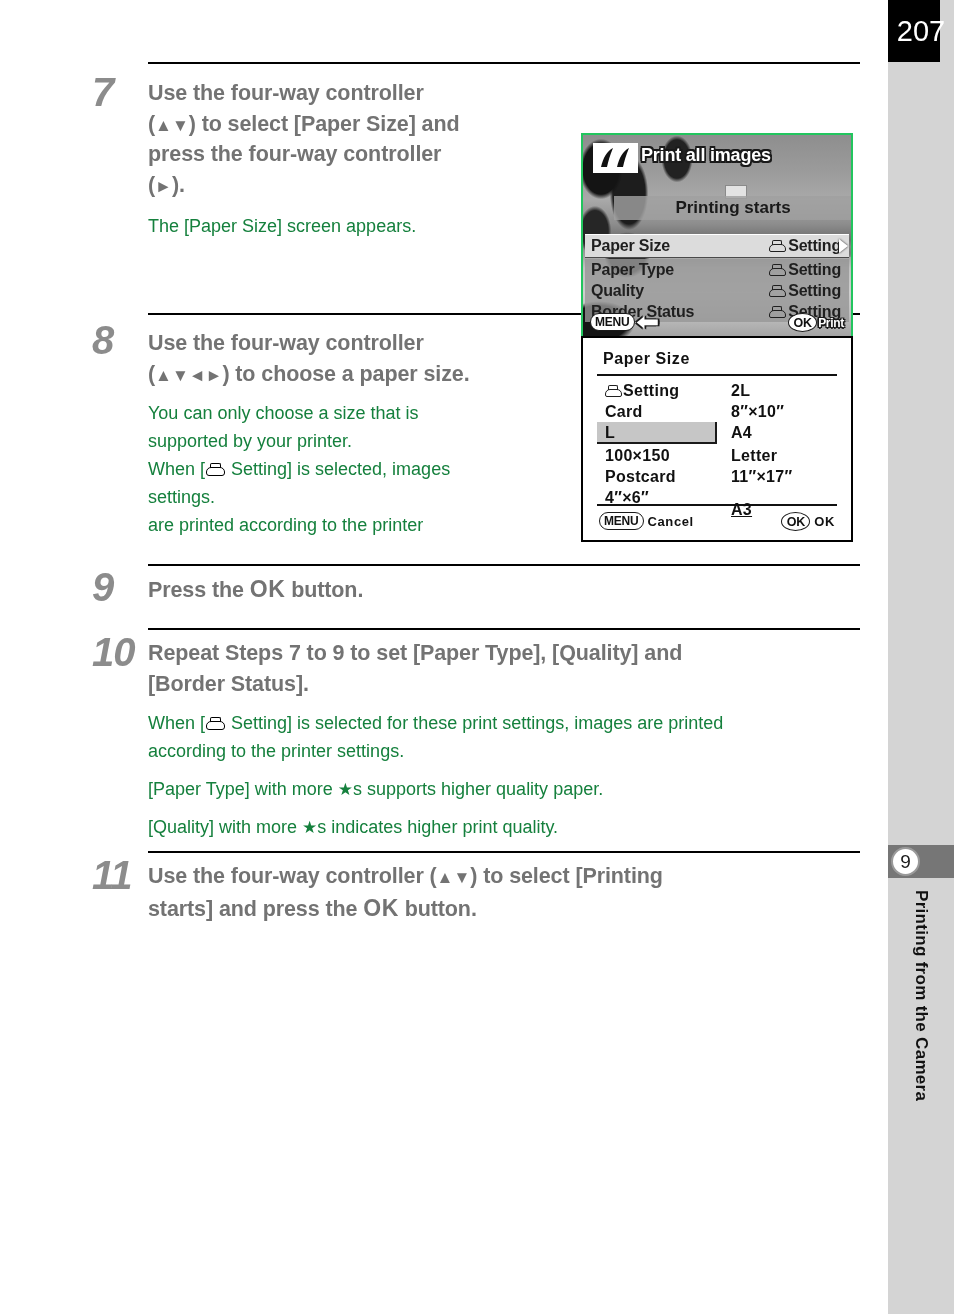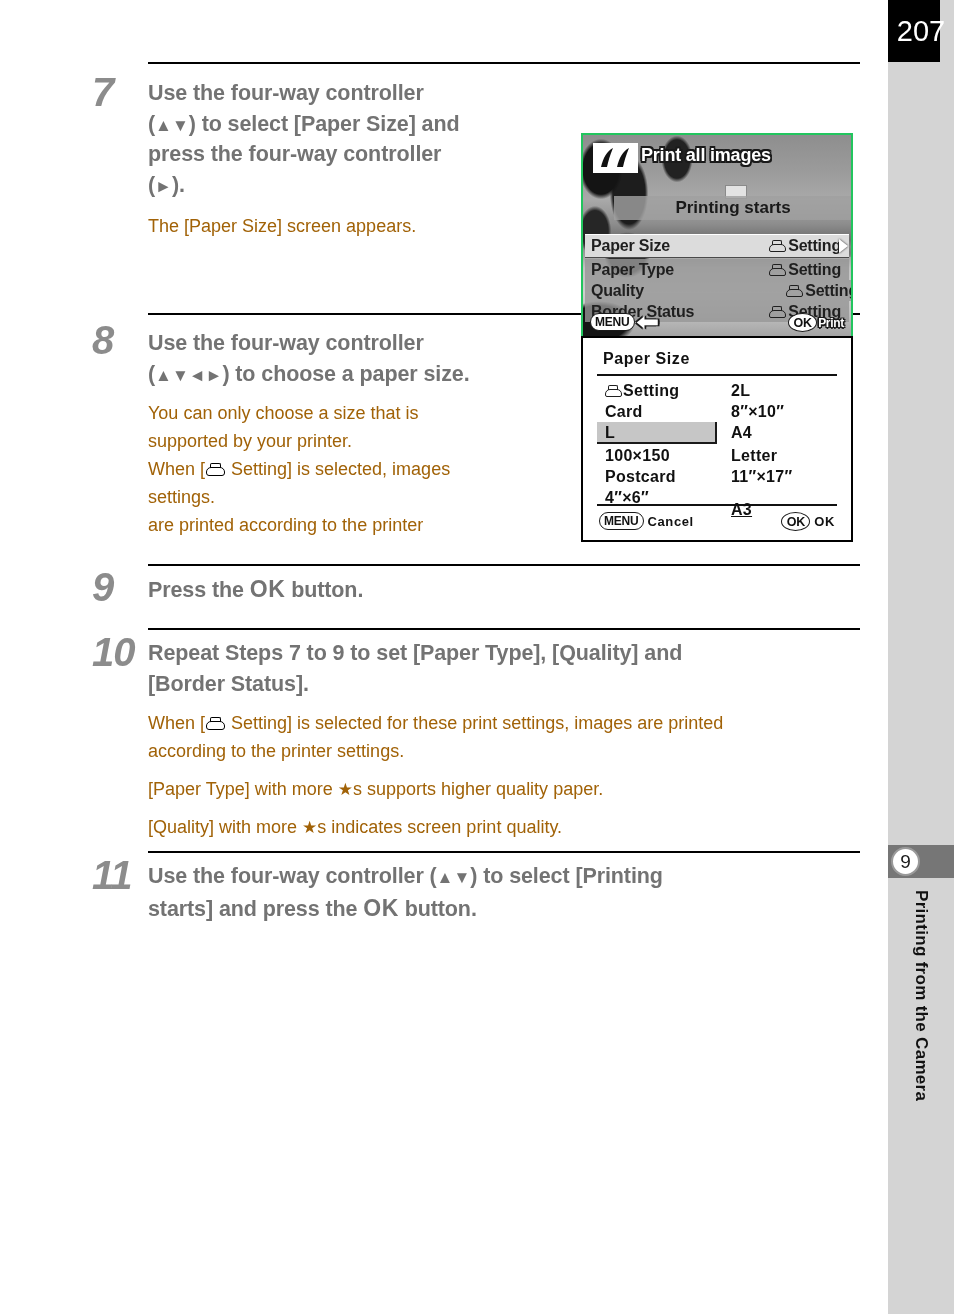--- a/index.html
+++ b/index.html
@@ -118,21 +118,21 @@
     font-size: 21.5px;
     font-weight: bold;
     color: #737373;
     line-height: 1.42;
     letter-spacing: -0.1px;
   }
   .step-body {
     position: absolute;
     font-size: 18px;
     font-weight: 400;
-    color: #a16207;
+    color: #15803d;
     line-height: 1.55;
   }
   .arrow-glyph { font-size: 17px; letter-spacing: 0px; }
   .ok-glyph { font-size: 23px; font-weight: bold; letter-spacing: 0.5px;}
   .menu-glyph { font-size: 20px; font-weight: bold; letter-spacing: 0.3px;}
   .star-glyph { font-size: 17px; }
 
   
   .printer-inline {
     display: inline-block;
@@ -557,21 +557,21 @@
   </div>
   <div class="step-body" style="left:148px; top:710px; width:730px;">
     <div>
       <span>When [</span><span class="printer-inline"><span class="top"></span><span class="body"></span></span><span> Setting] is selected for these print settings, images are printed</span>
     </div>
     <div>according to the printer settings.</div>
     <div style="margin-top:10px;">
       <span>[Paper Type] with more </span><span class="star-glyph">★</span><span>s supports higher quality paper.</span>
     </div>
     <div style="margin-top:10px;">
-      <span>[Quality] with more </span><span class="star-glyph">★</span><span>s indicates screen print quality.</span>
+      <span>[Quality] with more </span><span class="star-glyph">★</span><span>s indicates higher print quality.</span>
     </div>
   </div>
 
   <div class="step-rule" style="left:148px; top:851px; width:712px;"></div>
   <div class="step-num" style="left:92px; top:855px;">11</div>
   <div class="step-head" style="left:148px; top:861px; width:730px;">
     <div>
       <span>Use the four-way controller (</span><span class="arrow-glyph">▲▼</span><span>) to select [Printing</span>
     </div>
     <div>
@@ -613,21 +613,21 @@
       <span class="lcd1-row-label">Paper Type</span>
       <span class="lcd1-row-value">
         <span class="printer-lcd">
             <span class="top"></span>
             <span class="body"></span>
           </span>
         <span>Setting</span>
       </span>
     </div>
 
-    <div class="lcd1-row" style="top:145px;padding-left:17px;">
+    <div class="lcd1-row" style="top:145px;">
       <span class="lcd1-row-label">Quality</span>
       <span class="lcd1-row-value">
         <span class="printer-lcd">
             <span class="top"></span>
             <span class="body"></span>
           </span>
         <span>Setting</span>
       </span>
     </div>
 

